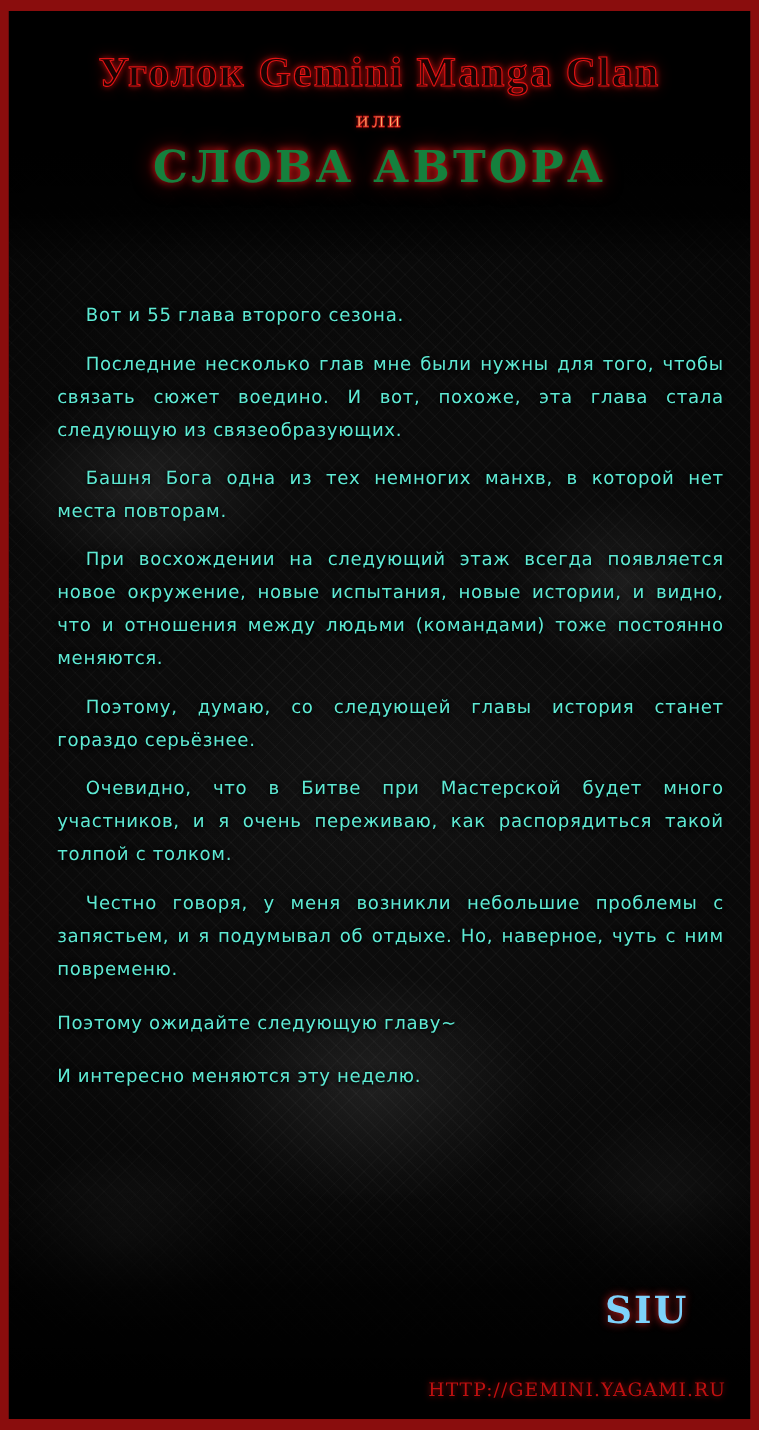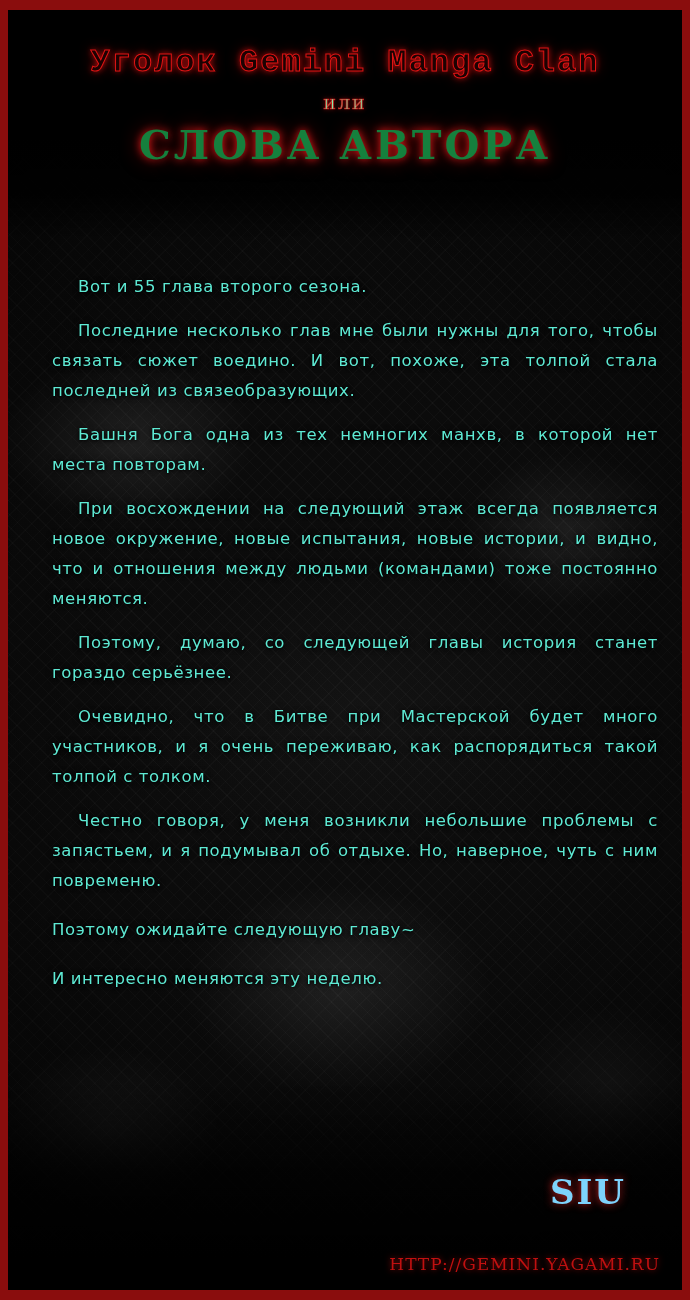--- a/index.html
+++ b/index.html
@@ -75,37 +75,37 @@
 
   
   .title-block {
     position: absolute;
     top: 34px;
     left: 0;
     right: 0;
     text-align: center;
   }
   .title-main {
-    font-family: Liberation Mono, monospace;
-    font-size: 32px;
+    font-family: Liberation Serif, serif;
+    font-size: 38px;
     letter-spacing: 2px;
     font-weight: bold;
     color: #1c0202;
     -webkit-text-stroke: 1px #e01414;
     text-shadow:
       0 0 6px rgba(224,20,20,0.85),
       0 0 14px rgba(190,10,10,0.55),
       2px 2px 0 #000;
     white-space: nowrap;
   }
   .title-or {
     margin-top: 10px;
     font-family: "DejaVu Serif", serif;
     font-size: 19px;
-    color: #86efac;
+    color: #fdba74;
     -webkit-text-stroke: 0.7px #cf1414;
     text-shadow: 0 0 5px rgba(207,20,20,0.8);
     letter-spacing: 2px;
   }
   .title-sub {
     margin-top: 8px;
     font-family: "DejaVu Serif", serif;
     font-size: 40px;
     font-weight: bold;
     letter-spacing: 3px;
@@ -178,21 +178,21 @@
   <div class="content">
 
     <div class="title-block">
       <div class="title-main">Уголок Gemini Manga Clan</div>
       <div class="title-or">или</div>
       <div class="title-sub">СЛОВА АВТОРА</div>
     </div>
 
     <div class="letter">
       <p>Вот и 55 глава второго сезона.</p>
-      <p>Последние несколько глав мне были нужны для того, чтобы связать сюжет воедино. И вот, похоже, эта толпой стала последней из связеобразующих.</p>
+      <p>Последние несколько глав мне были нужны для того, чтобы связать сюжет воедино. И вот, похоже, эта глава стала следующую из связеобразующих.</p>
       <p>Башня Бога одна из тех немногих манхв, в которой нет места повторам.</p>
       <p>При восхождении на следующий этаж всегда появляется новое окружение, новые испытания, новые истории, и видно, что и отношения между людьми (командами) тоже постоянно меняются.</p>
       <p>Поэтому, думаю, со следующей главы история станет гораздо серьёзнее.</p>
       <p>Очевидно, что в Битве при Мастерской будет много участников, и я очень переживаю, как распорядиться такой толпой с толком.</p>
       <p>Честно говоря, у меня возникли небольшие проблемы с запястьем, и я подумывал об отдыхе. Но, наверное, чуть с ним повременю.</p>
       <p class="noindent last-pack">Поэтому ожидайте следующую главу~</p>
       <p class="noindent last-pack">И интересно меняются эту неделю.</p>
     </div>
 
     <div class="signature">SIU</div>

